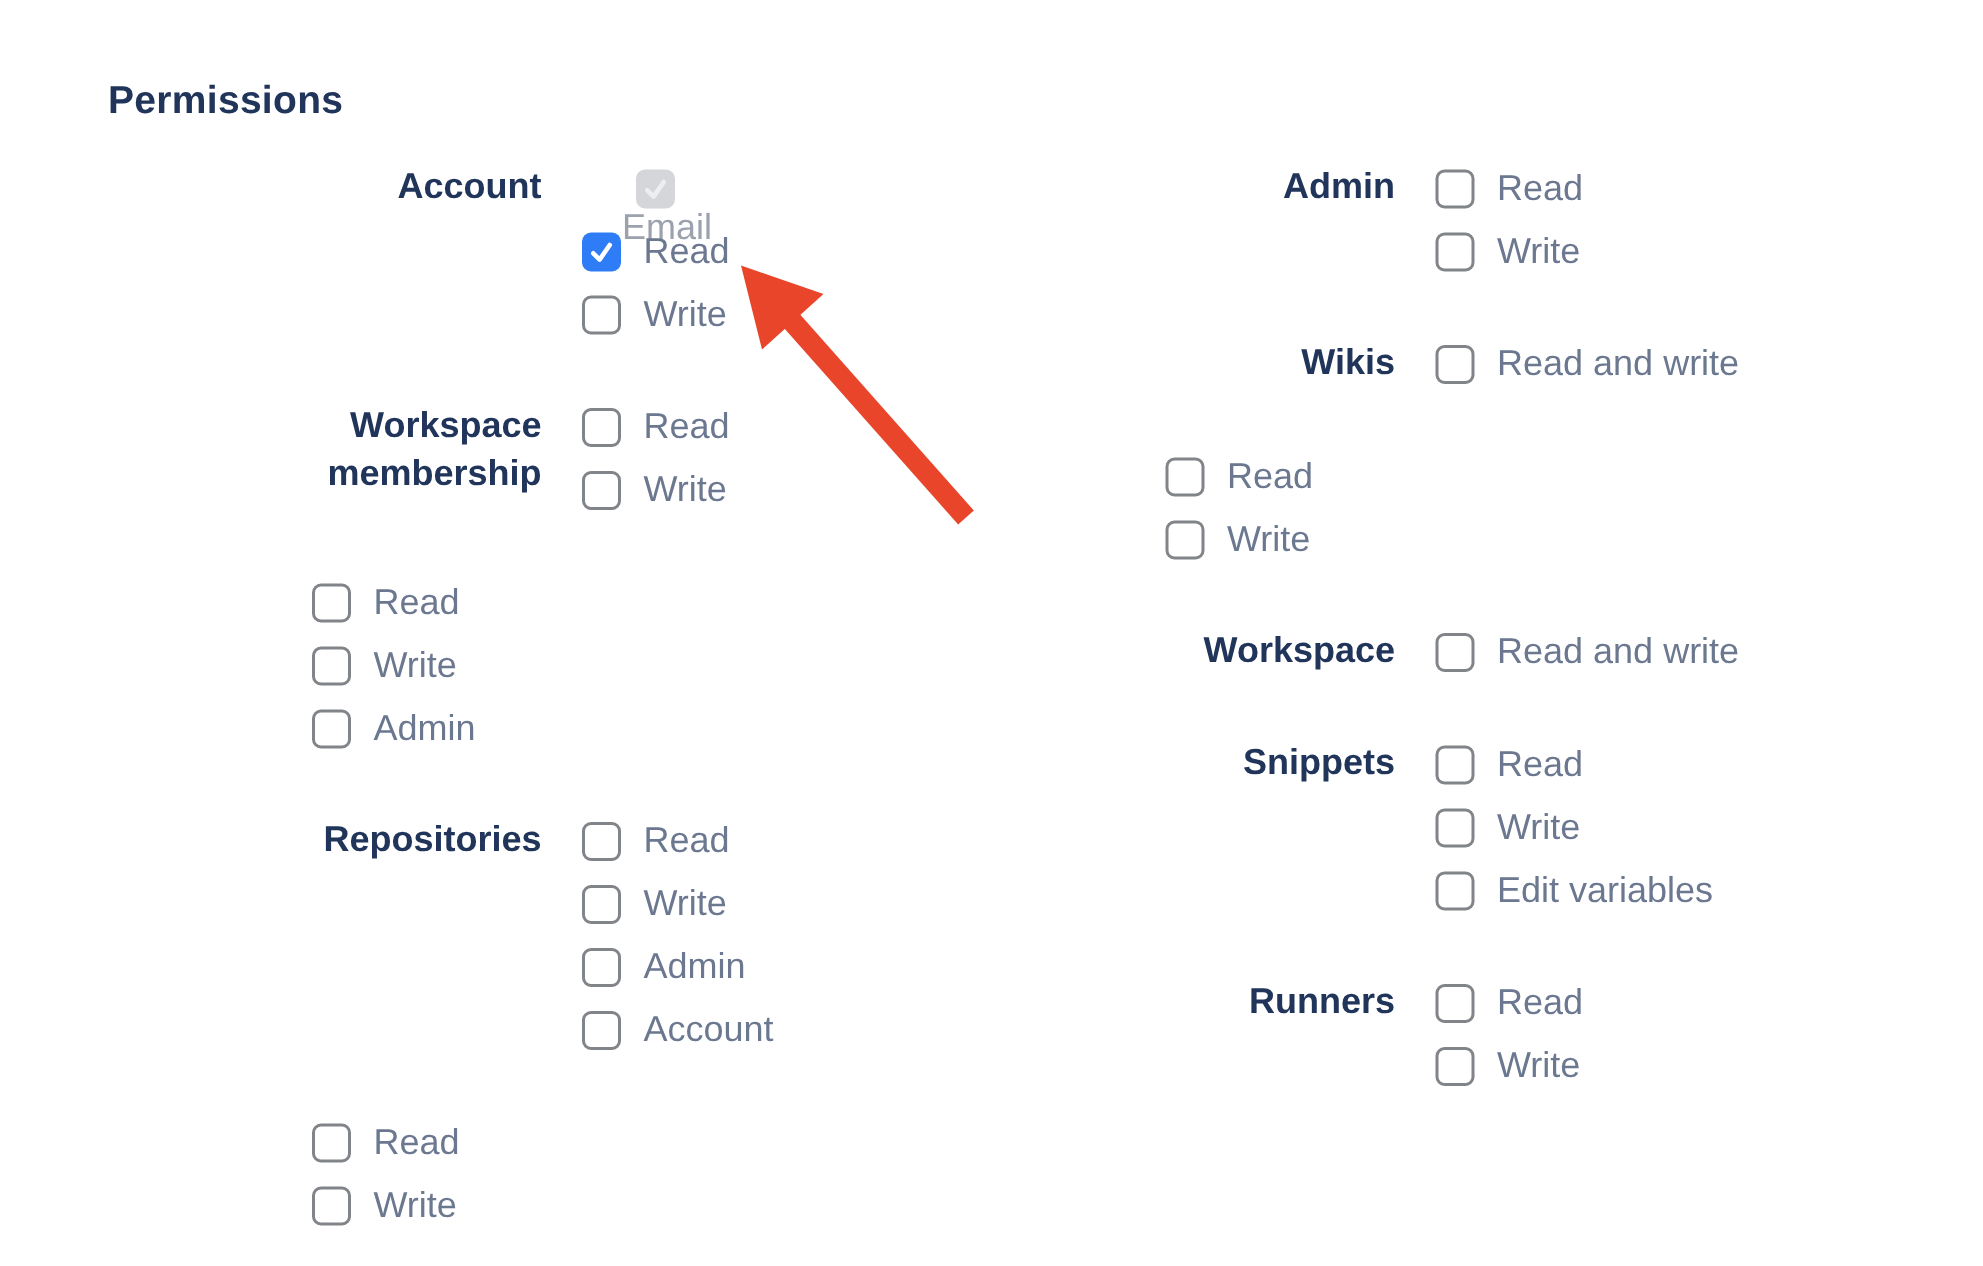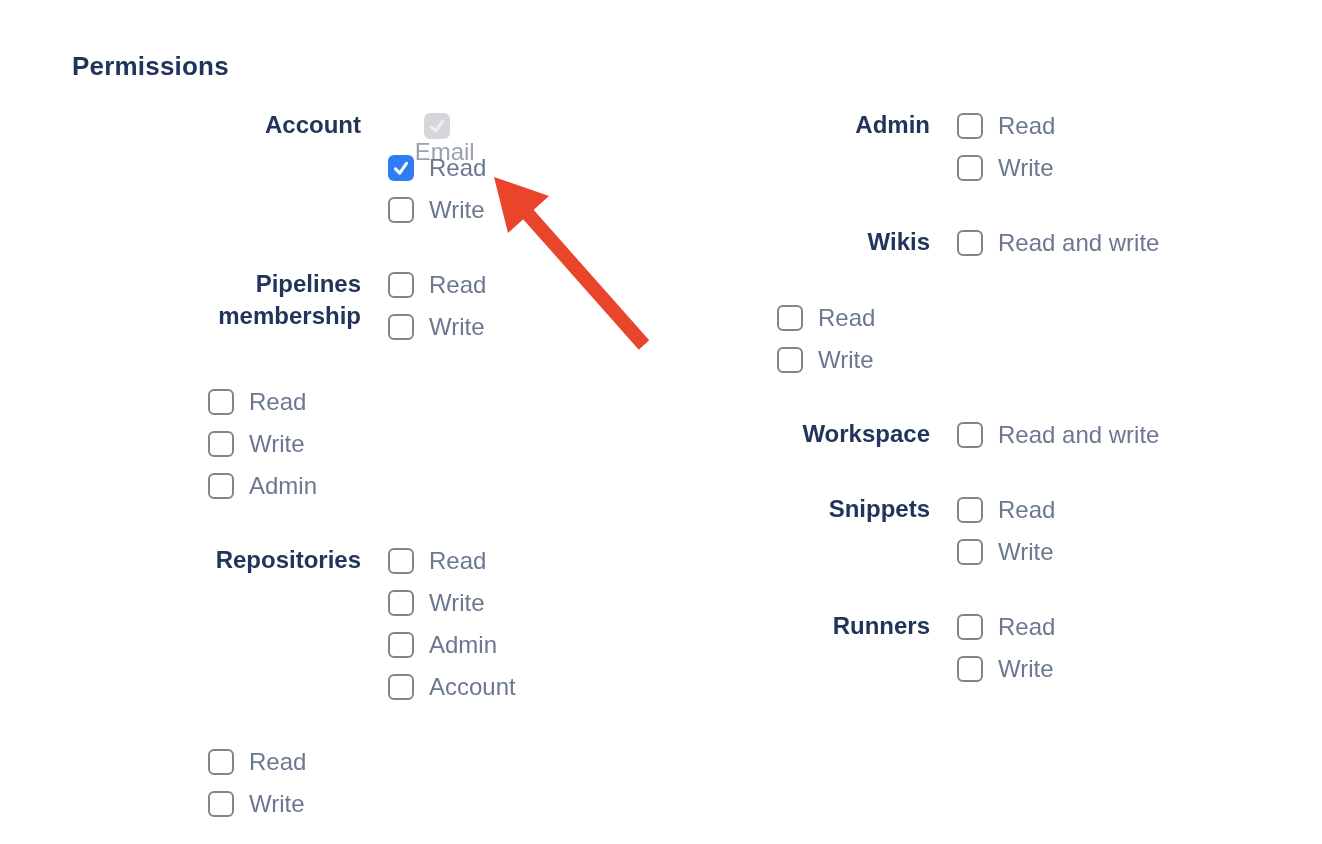--- a/index.html
+++ b/index.html
@@ -150,21 +150,21 @@
               </span>
               <span class="option-label">Read</span>
             </label>
             <label class="option-row">
               <span class="checkbox"></span>
               <span class="option-label">Write</span>
             </label>
           </div>
         </div>
         <div class="group">
-          <div class="group-label">Pipelines membership</div>
+          <div class="group-label">Workspace membership</div>
           <div class="options">
             <label class="option-row">
               <span class="checkbox"></span>
               <span class="option-label">Read</span>
             </label>
             <label class="option-row">
               <span class="checkbox"></span>
               <span class="option-label">Write</span>
             </label>
           </div>
@@ -266,20 +266,24 @@
         <div class="group">
           <div class="group-label">Snippets</div>
           <div class="options">
             <label class="option-row">
               <span class="checkbox"></span>
               <span class="option-label">Read</span>
             </label>
             <label class="option-row">
               <span class="checkbox"></span>
               <span class="option-label">Write</span>
+            </label>
+            <label class="option-row">
+              <span class="checkbox"></span>
+              <span class="option-label">Edit variables</span>
             </label>
           </div>
         </div>
         <div class="group">
           <div class="group-label">Runners</div>
           <div class="options">
             <label class="option-row">
               <span class="checkbox"></span>
               <span class="option-label">Read</span>
             </label>

